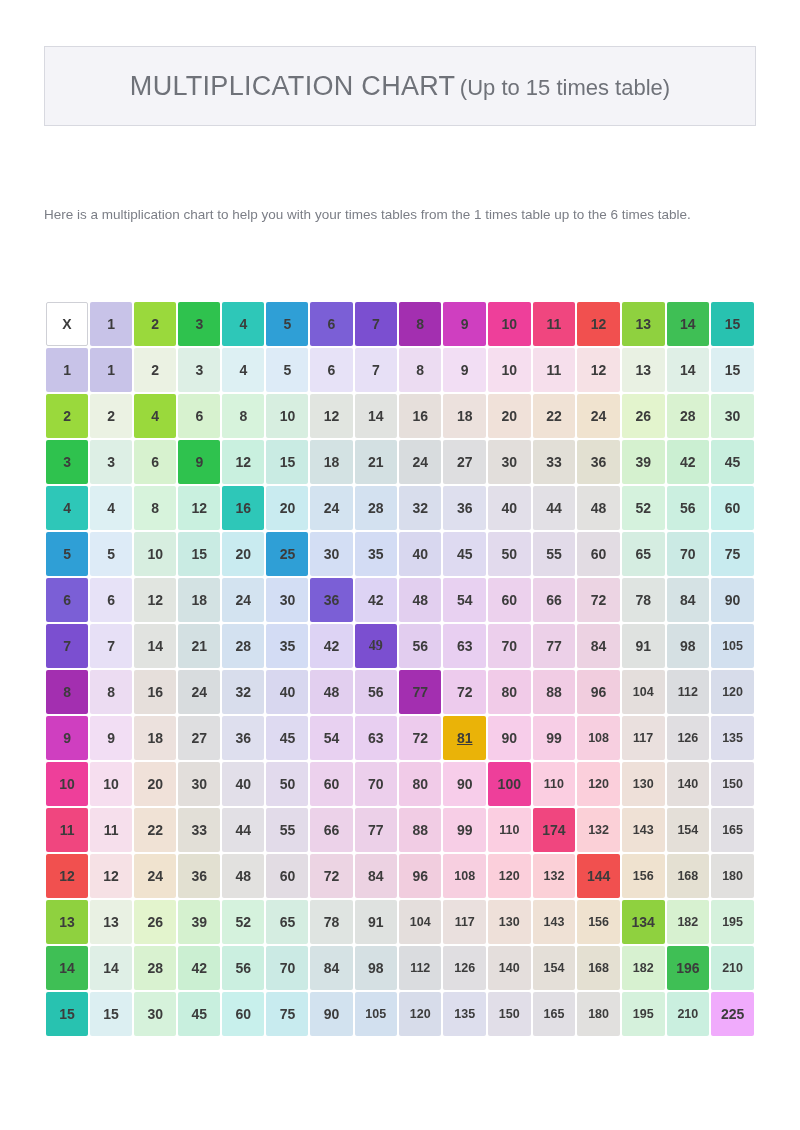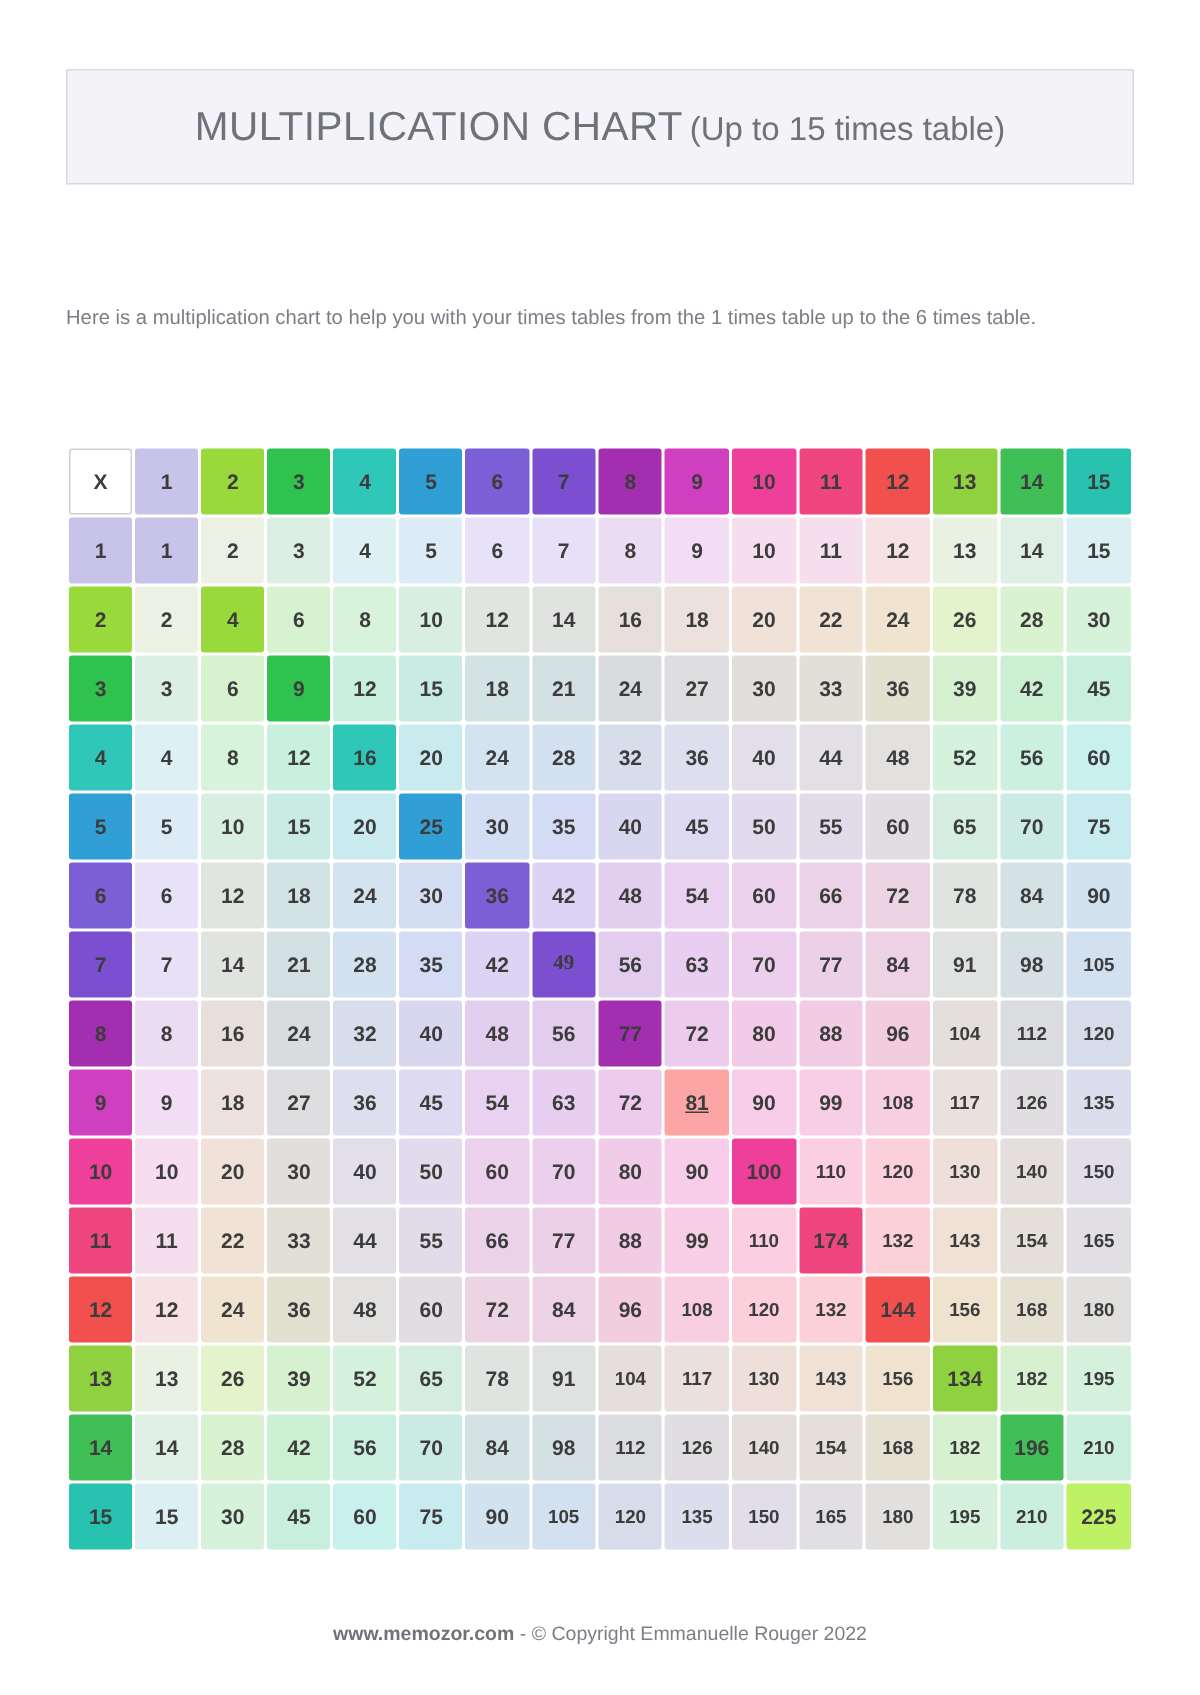--- a/index.html
+++ b/index.html
@@ -290,21 +290,21 @@
           <tr>
             <td class="hdr" style="background: rgb(207, 63, 192);">9</td>
             <td class="body" style="background: rgb(242, 222, 244);">9</td>
             <td class="body" style="background: rgb(236, 225, 221);">18</td>
             <td class="body" style="background: rgb(222, 222, 224);">27</td>
             <td class="body" style="background: rgb(222, 223, 238);">36</td>
             <td class="body" style="background: rgb(222, 218, 241);">45</td>
             <td class="body" style="background: rgb(232, 209, 241);">54</td>
             <td class="body" style="background: rgb(232, 207, 241);">63</td>
             <td class="body" style="background: rgb(237, 203, 237);">72</td>
-            <td class="diag" style="background: #fca5a5; text-decoration: underline;">81</td>
+            <td class="diag" style="background: #eab308; text-decoration: underline;">81</td>
             <td class="body" style="background: rgb(247, 205, 234);">90</td>
             <td class="body" style="background: rgb(247, 206, 230);">99</td>
             <td class="body wide" style="background: rgb(247, 207, 224);">108</td>
             <td class="body wide" style="background: rgb(234, 224, 222);">117</td>
             <td class="body wide" style="background: rgb(224, 222, 225);">126</td>
             <td class="body wide" style="background: rgb(221, 222, 237);">135</td>
           </tr>
           <tr>
             <td class="hdr" style="background: rgb(238, 63, 154);">10</td>
             <td class="body" style="background: rgb(246, 222, 239);">10</td>
@@ -404,23 +404,20 @@
             <td class="body" style="background: rgb(200, 235, 239);">75</td>
             <td class="body" style="background: rgb(210, 226, 239);">90</td>
             <td class="body wide" style="background: rgb(210, 224, 239);">105</td>
             <td class="body wide" style="background: rgb(215, 220, 234);">120</td>
             <td class="body wide" style="background: rgb(221, 222, 237);">135</td>
             <td class="body wide" style="background: rgb(225, 222, 232);">150</td>
             <td class="body wide" style="background: rgb(225, 223, 228);">165</td>
             <td class="body wide" style="background: rgb(225, 224, 222);">180</td>
             <td class="body wide" style="background: rgb(213, 241, 220);">195</td>
             <td class="body wide" style="background: rgb(202, 239, 223);">210</td>
-            <td class="diag" style="background: #bef264;">225</td>
+            <td class="diag" style="background: #f0abfc;">225</td>
           </tr>
         </tbody>
     </table>
   </div>
 
-  <div class="footer">
-    <b>www.memozor.com</b><span> - © Copyright Emmanuelle Rouger 2022</span>
-  </div>
 
 </div>
 
 </body></html>

